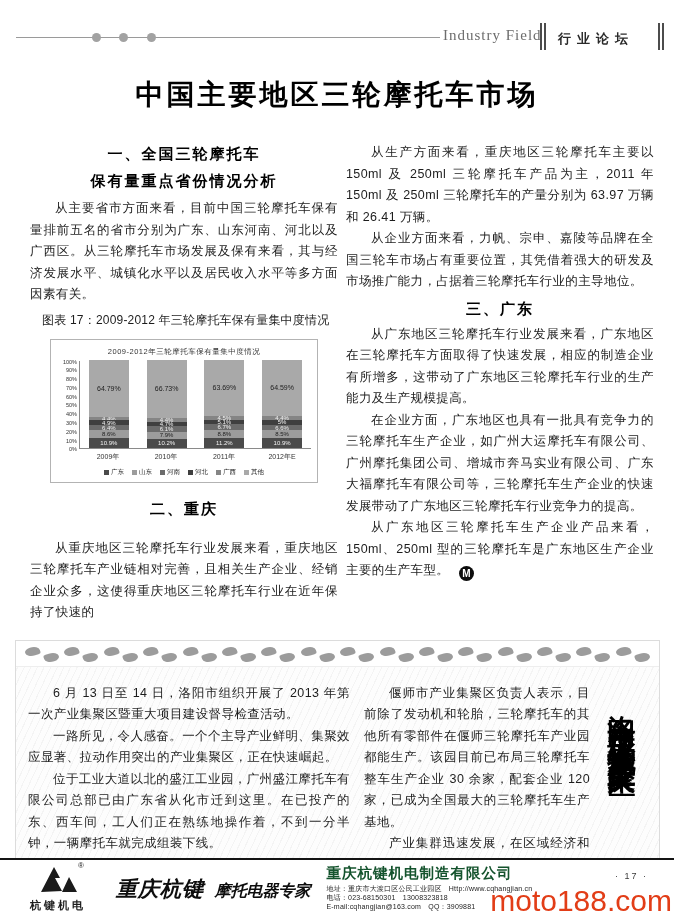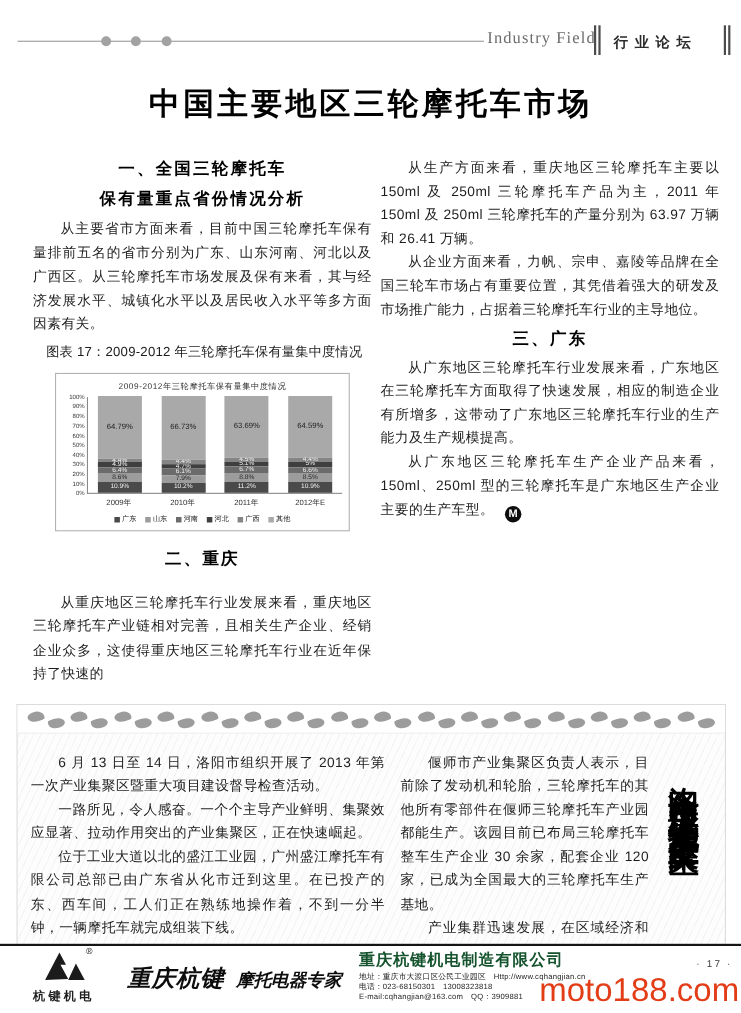--- a/index.html
+++ b/index.html
@@ -67,21 +67,21 @@
   .logo { position:relative; width:72px; text-align:center; }
   .logo .reg { position:absolute; top:-4px; right:10px; font-size:8px; color:#222; }
   .logo-label { font-size:11px; font-weight:bold; letter-spacing:3px; margin-top:1px; }
   .slogan { margin-left:22px; white-space:nowrap; font-style:italic; font-weight:bold; color:#0d0d0d; }
   .slogan-big { font-size:21px; letter-spacing:1px; }
   .slogan-small { font-size:16px; margin-left:6px; }
   .company { margin-left:16px; line-height:1; }
   .company-name { font-size:14.5px; font-weight:bold; letter-spacing:1px; color:#14532d; margin-bottom:3px; }
   .company .tiny { font-size:7px; line-height:9px; color:#222; letter-spacing:0.2px; }
   .watermark { position:absolute; right:2px; bottom:3px; font-size:30px; font-weight:normal; color:#e23d17; letter-spacing:0; }
-  .pagenum { position:absolute; right:8px; bottom:40px; font-size:9px; color:#3a3a3a; letter-spacing:2px; background:rgba(255,255,255,0.0); }
+  .pagenum { position:absolute; right:26px; bottom:40px; font-size:9px; color:#3a3a3a; letter-spacing:2px; background:rgba(255,255,255,0.0); }
 </style>
 </head>
 <body>
 
 <div class="page">
 
   <div class="masthead">
     <div class="h-line"></div>
     <div class="h-dot d1"></div>
     <div class="h-dot d2"></div>
@@ -237,20 +237,21 @@
 
       <div class="sec-h mt">二、重庆</div>
       <p>从重庆地区三轮摩托车行业发展来看，重庆地区三轮摩托车产业链相对完善，且相关生产企业、经销企业众多，这使得重庆地区三轮摩托车行业在近年保持了快速的</p>
     </div>
 
     <div class="col">
       <p>从生产方面来看，重庆地区三轮摩托车主要以 150ml 及 250ml 三轮摩托车产品为主，2011 年 150ml 及 250ml 三轮摩托车的产量分别为 63.97 万辆和 26.41 万辆。</p>
       <p>从企业方面来看，力帆、宗申、嘉陵等品牌在全国三轮车市场占有重要位置，其凭借着强大的研发及市场推广能力，占据着三轮摩托车行业的主导地位。</p>
       <div class="sec-h" style="margin:4px 0 4px;">三、广东</div>
       <p>从广东地区三轮摩托车行业发展来看，广东地区在三轮摩托车方面取得了快速发展，相应的制造企业有所增多，这带动了广东地区三轮摩托车行业的生产能力及生产规模提高。</p>
+      <p>在企业方面，广东地区也具有一批具有竞争力的三轮摩托车生产企业，如广州大运摩托车有限公司、广州摩托集团公司、增城市奔马实业有限公司、广东大福摩托车有限公司等，三轮摩托车生产企业的快速发展带动了广东地区三轮摩托车行业竞争力的提高。</p>
       <p><span>从广东地区三轮摩托车生产企业产品来看，150ml、250ml 型的三轮摩托车是广东地区生产企业主要的生产车型。</span><span class="endmark">M</span></p>
     </div>
   </div>
 
   <div class="bottom">
     <div class="swirls">
         <div class="swirl-unit">
           <i></i>
           <i></i>
         </div>

